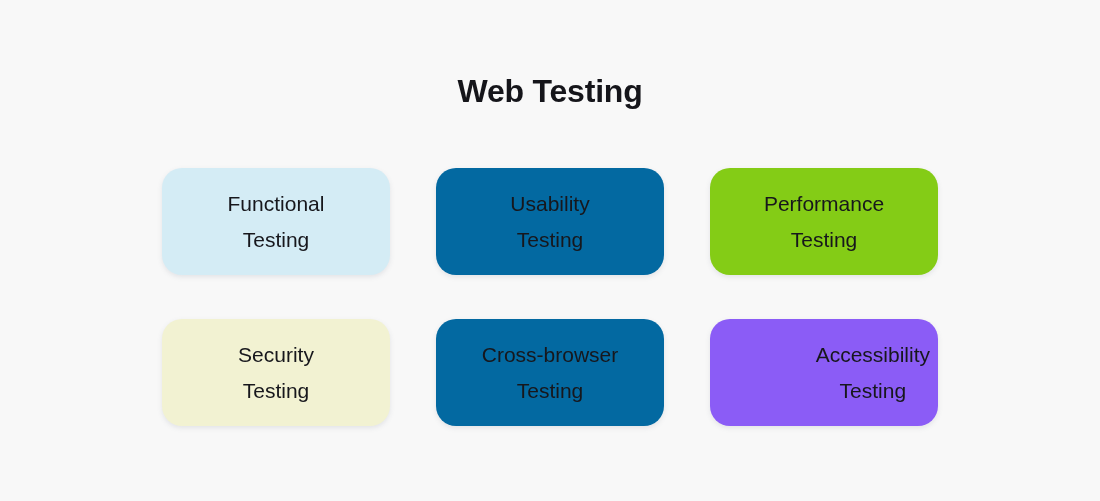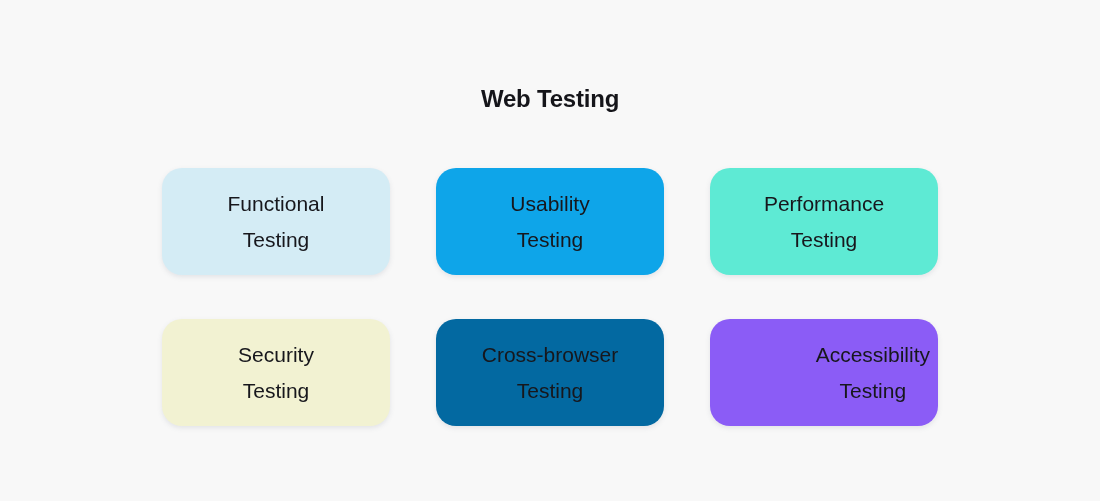--- a/index.html
+++ b/index.html
@@ -19,23 +19,23 @@
     width: 1100px;
     height: 501px;
     box-sizing: border-box;
     display: flex;
     flex-direction: column;
     align-items: center;
     background: #f8f8f8;
   }
 
   .page-title {
-    margin: 16px;
+    margin: 4px;
     padding: 0;
-    font-size: 24px;
+    font-size: 32px;
     font-weight: bold;
     color: #15151a;
     letter-spacing: -0.2px;
     line-height: 1;
     position: absolute;
     top: 71px;
     left: 0;
     right: 0;
     text-align: center;
   }
@@ -76,26 +76,26 @@
 
   <h1 class="page-title" style="color: rgb(21, 21, 26);">Web Testing</h1>
 
   <div class="card-grid">
 
     <div class="card" style="background-color: rgb(212, 236, 245);">
       <span class="card-label" style="color: rgb(23, 23, 28);">Functional
 Testing</span>
     </div>
 
-    <div class="card" style="background-color: #0ea5e9;">
+    <div class="card" style="background-color: #0369a1;">
       <span class="card-label" style="color: rgb(23, 23, 28);">Usability
 Testing</span>
     </div>
 
-    <div class="card" style="background-color: #5eead4;">
+    <div class="card" style="background-color: #84cc16;">
       <span class="card-label" style="color: rgb(23, 23, 28);">Performance
 Testing</span>
     </div>
 
     <div class="card" style="background-color: rgb(242, 242, 210);">
       <span class="card-label" style="color: rgb(23, 23, 28);">Security
 Testing</span>
     </div>
 
     <div class="card" style="background-color: #0369a1;">

